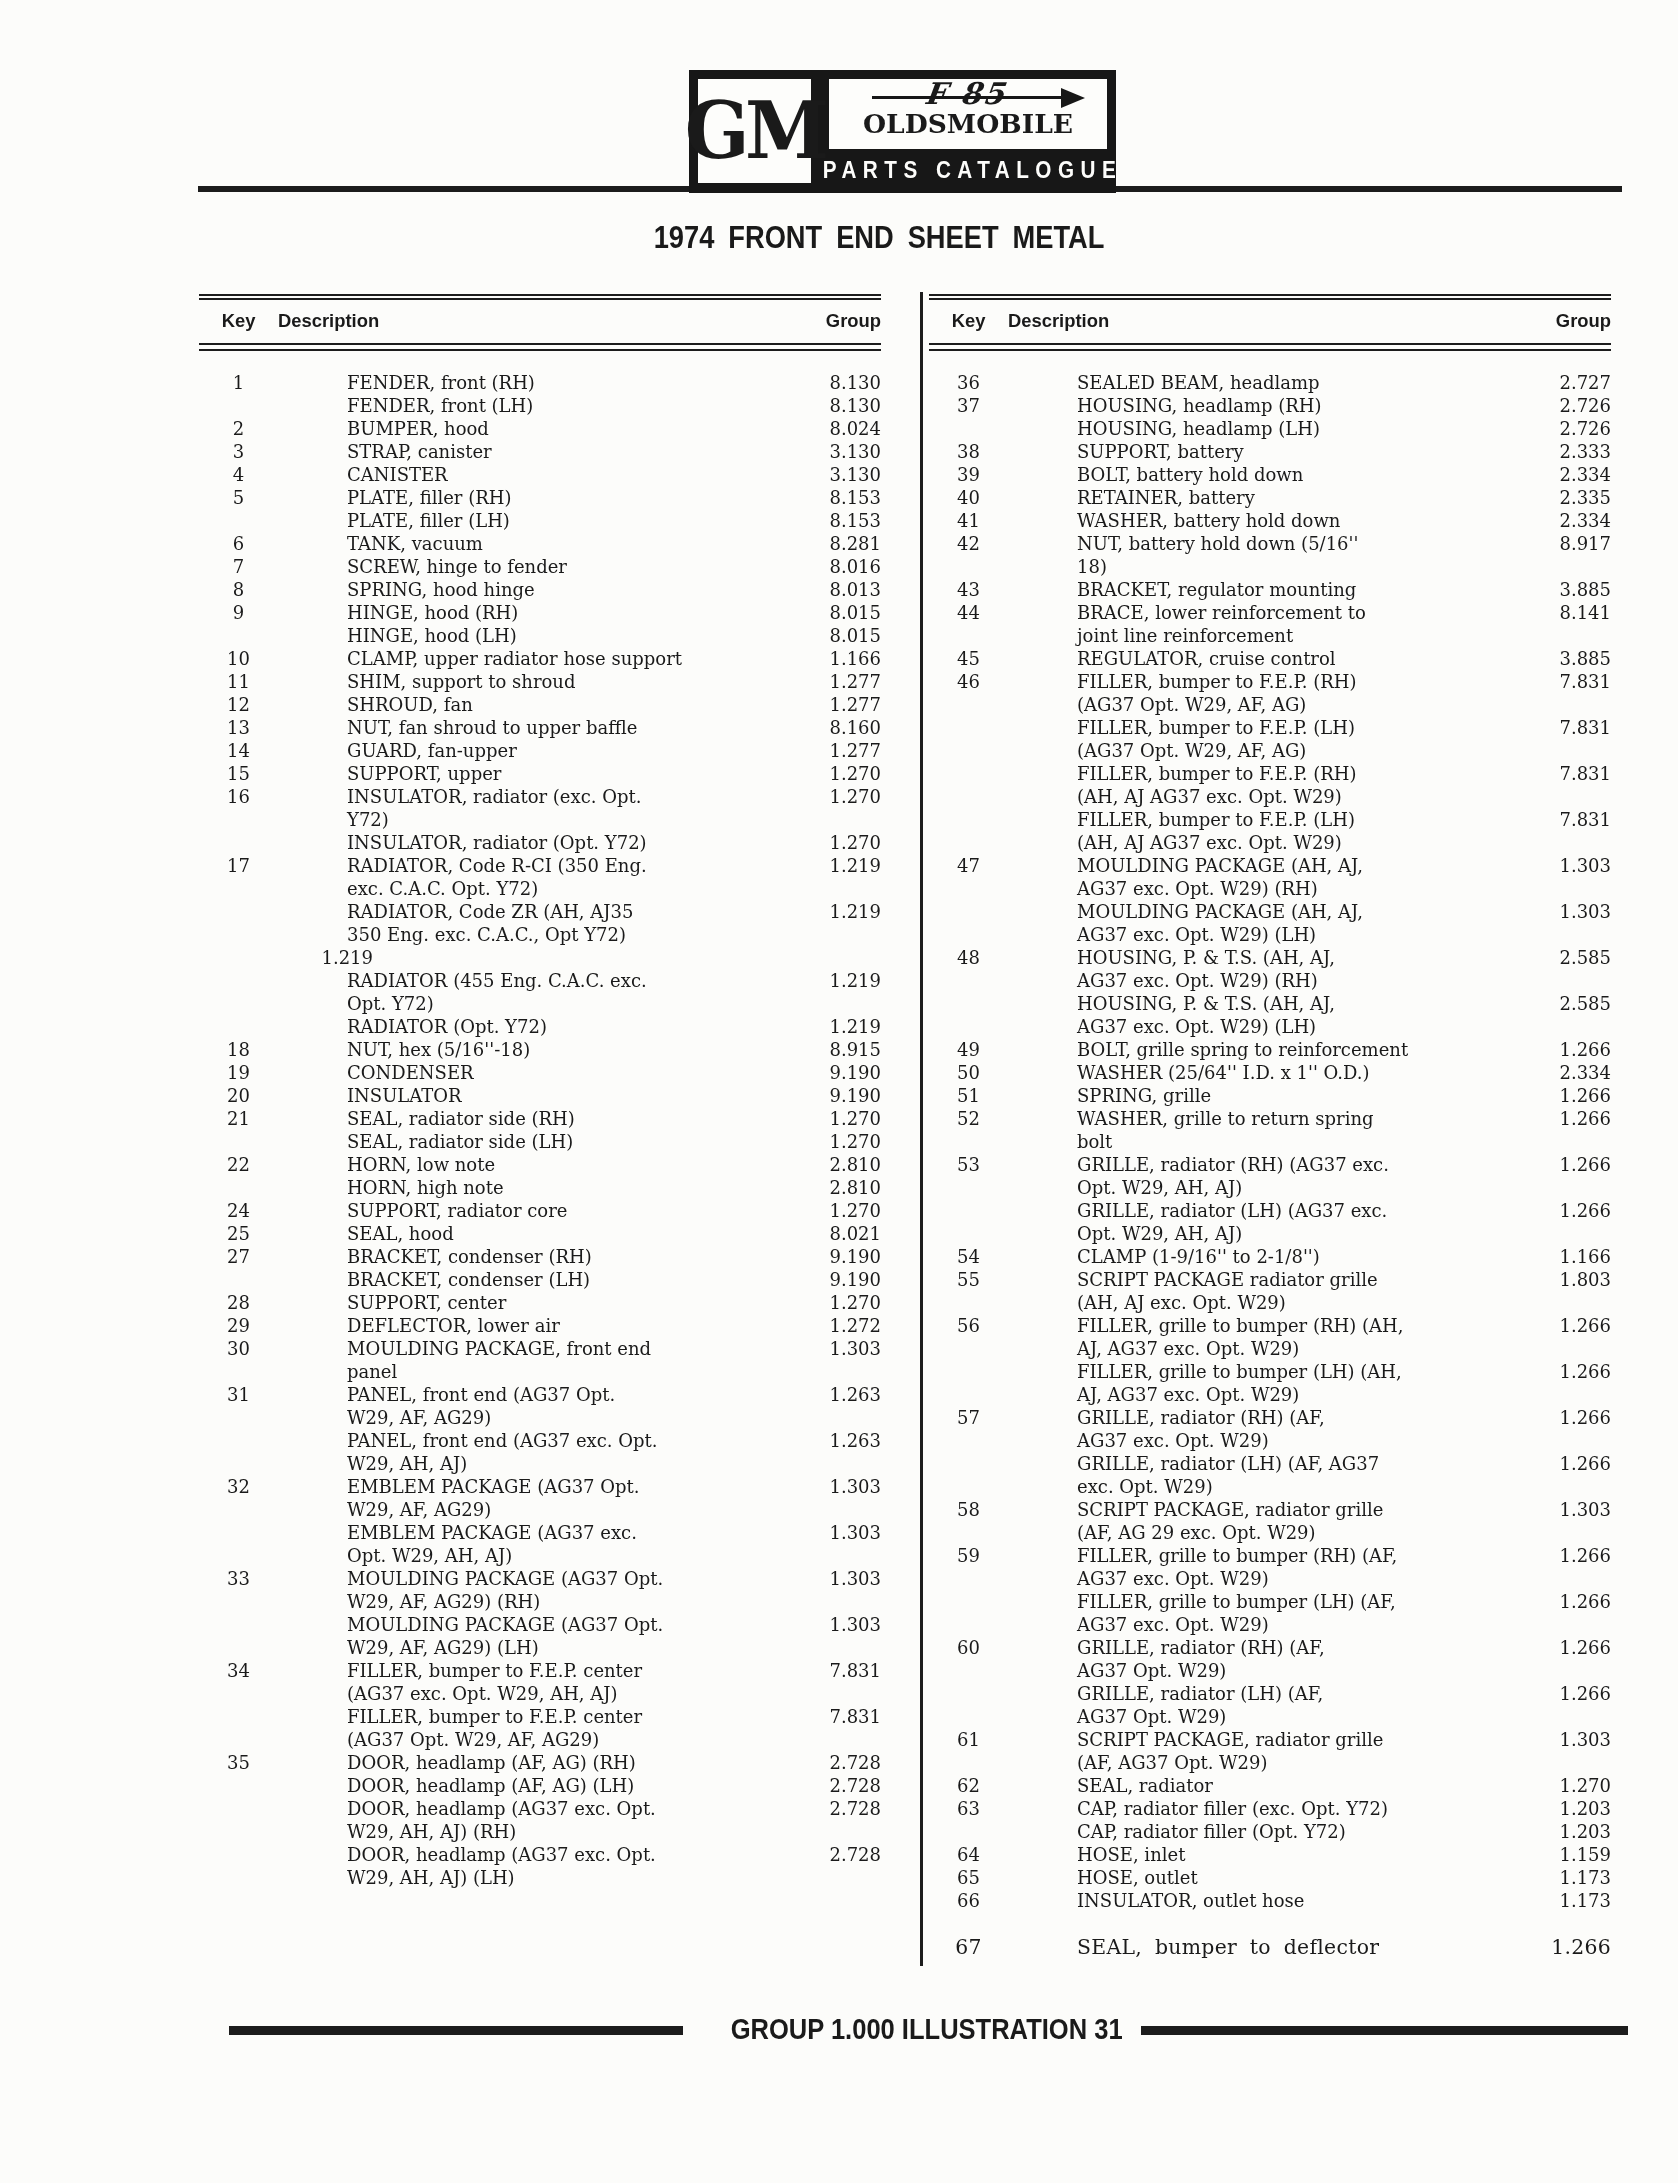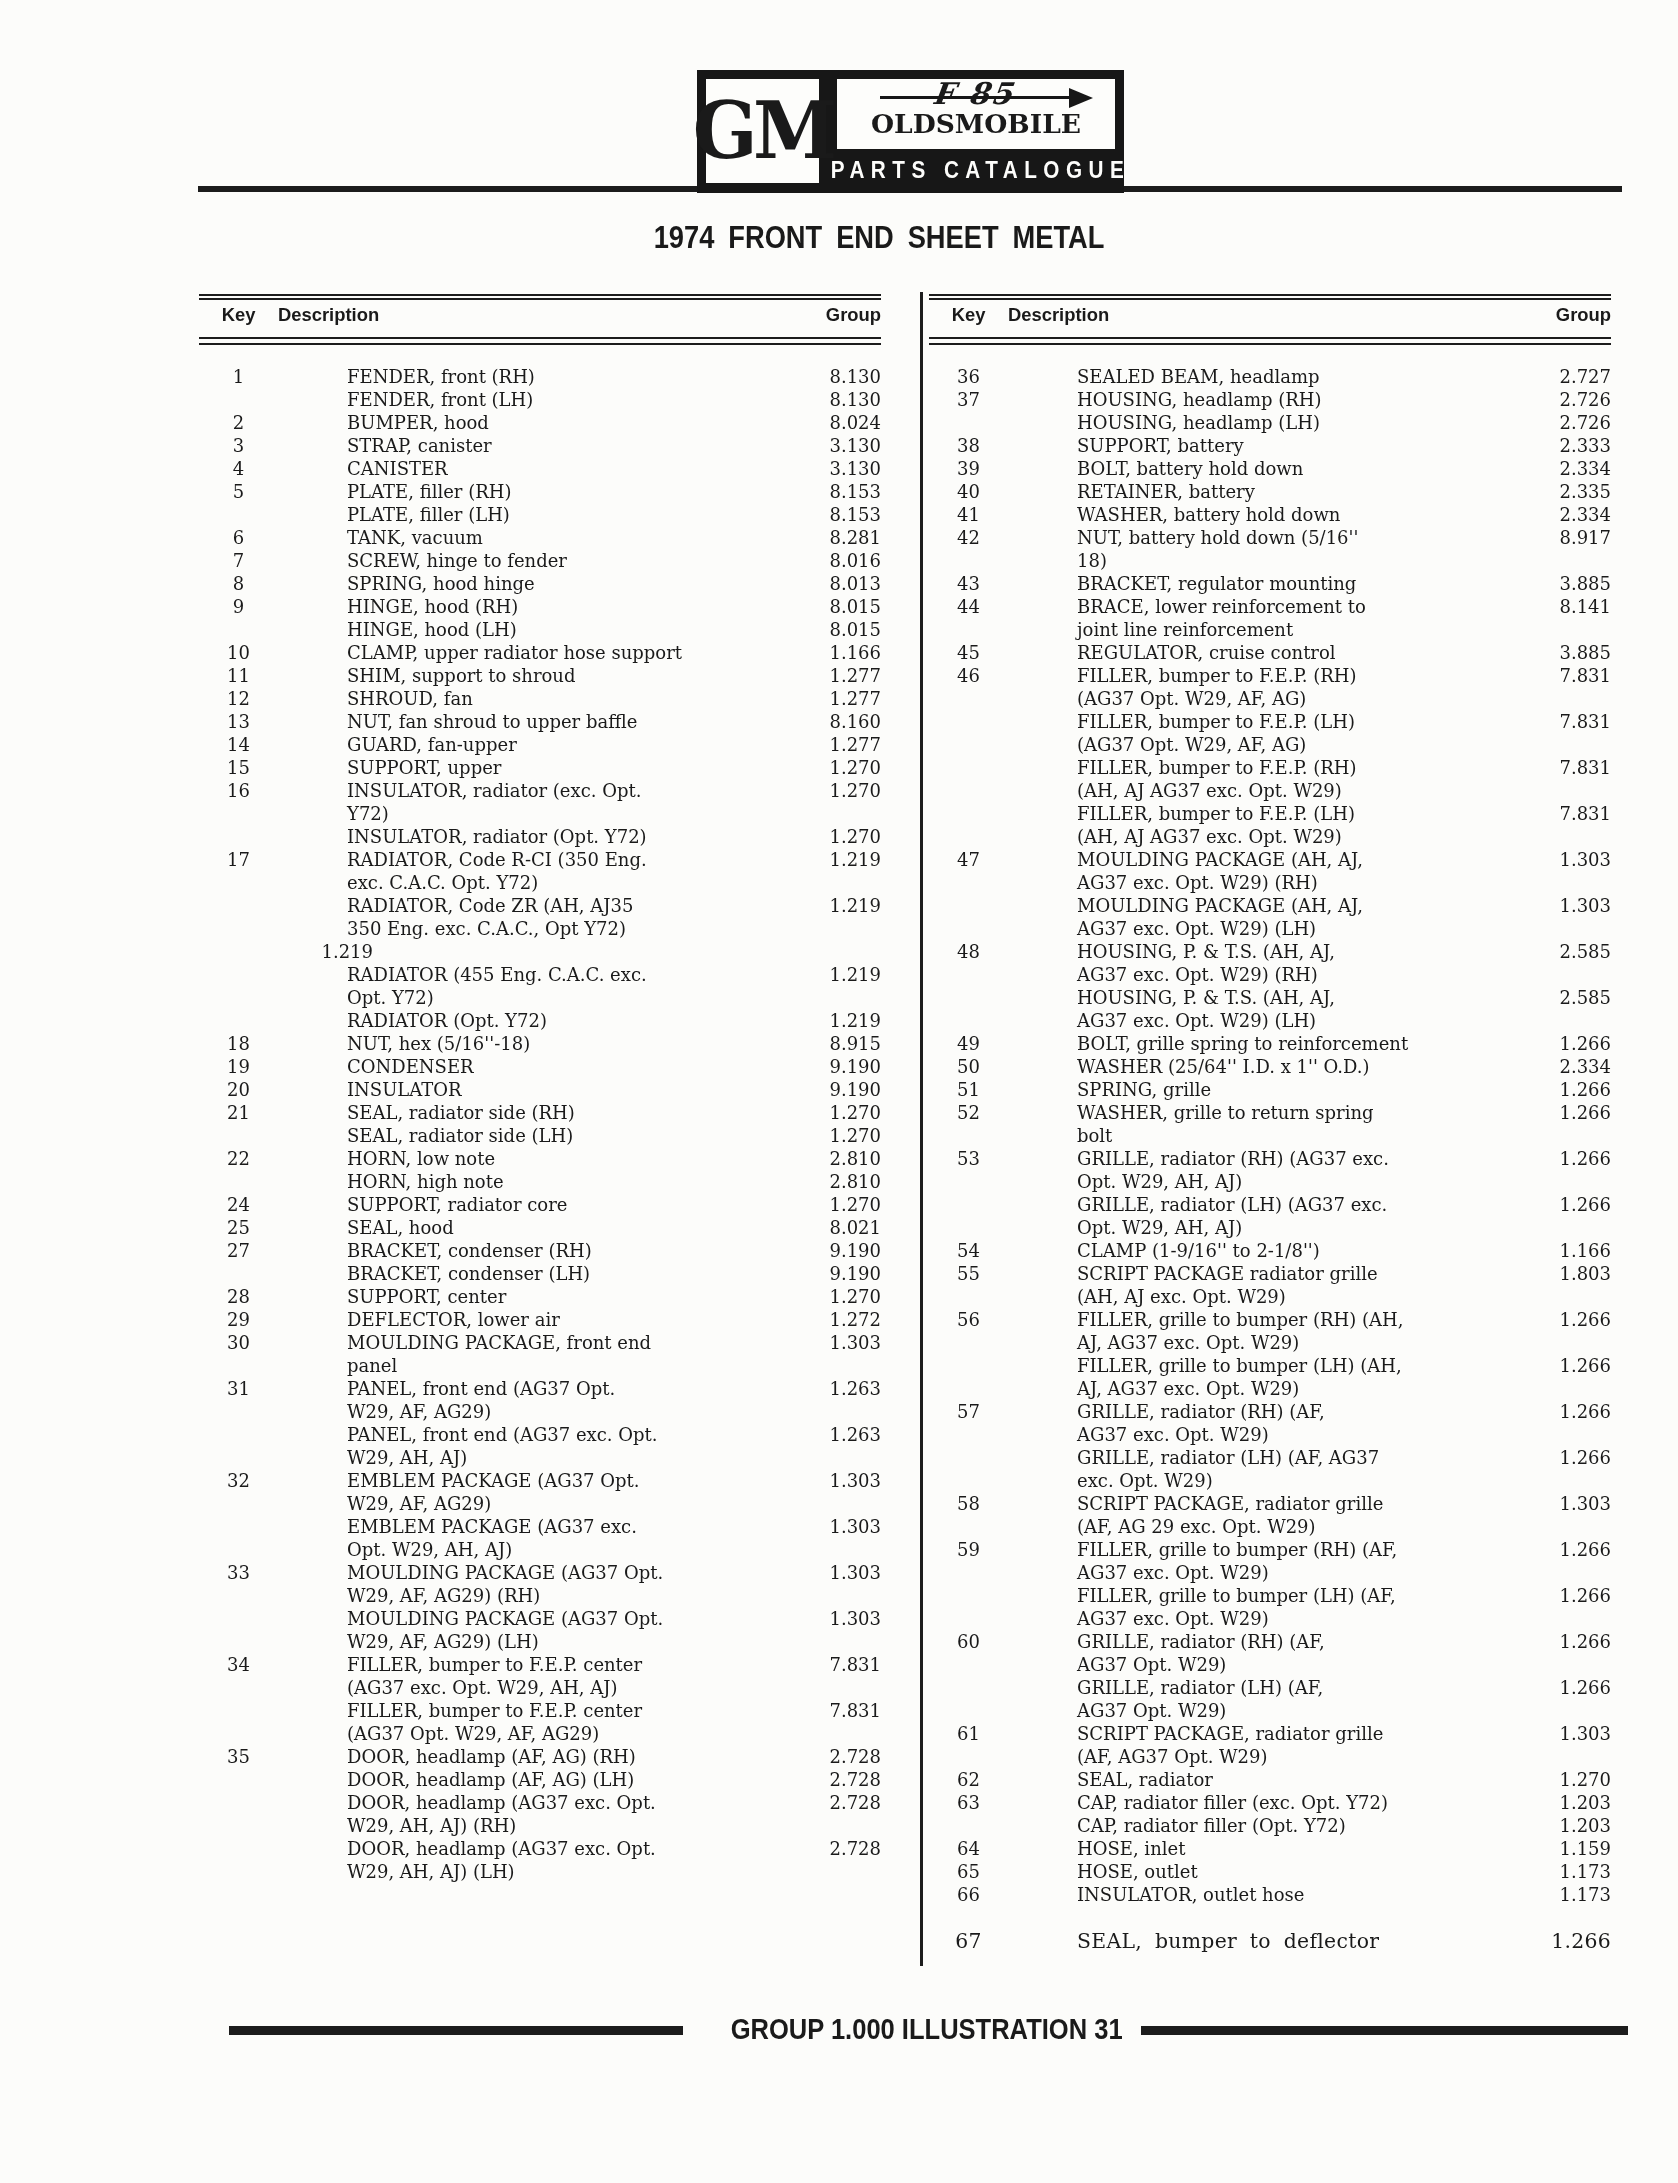--- a/index.html
+++ b/index.html
@@ -1,21 +1,21 @@
 <!DOCTYPE html>
 <html style="font-size:10.5px"><head>
 <meta charset="utf-8">
 <style>
   html,body{margin:0;padding:0;background:#888;}
   .page{position:relative;width:1678px;height:2183px;background:#fcfcfa;overflow:hidden;
         font-family:"DejaVu Serif",serif;color:#1a1a1a;}
 
   
   .page-rule{position:absolute;left:198px;top:186px;width:1424px;height:6px;background:#1c1c1c;}
-  .logo-outer{position:absolute;left:689px;top:70px;width:427px;height:123px;background:#171717;margin-left:8px;}
+  .logo-outer{position:absolute;left:689px;top:70px;width:427px;height:123px;background:#171717;}
   .gm-inner{position:absolute;left:9.2px;top:9.2px;width:113px;height:104px;background:#fdfdfb;
             display:flex;align-items:center;justify-content:center;}
   .gm-text{font-family:"DejaVu Serif",serif;font-weight:bold;font-size:76px;letter-spacing:-4.6px;
            transform:scaleY(1.04);line-height:1;}
   .olds-panel{position:absolute;left:140px;top:9.2px;width:278px;height:70px;background:#fdfdfb;}
   .arrow-wrap{position:relative;height:37px;}
   .arrow-line{position:absolute;left:43px;right:42px;top:17px;height:3.3px;background:#171717;}
   .arrow-head{position:absolute;right:22.4px;top:8.6px;width:0;height:0;
               border-left:24px solid #171717;border-top:10px solid transparent;border-bottom:10px solid transparent;}
   .f85-text{position:absolute;width:100%;text-align:center;top:0px;
@@ -31,21 +31,21 @@
   
   .page-title{position:absolute;left:626px;top:220px;width:461px;text-align:center;
               font-family:"Liberation Sans",sans-serif;font-weight:bold;font-size:31px;
               transform:scaleX(0.88);word-spacing:7.2px;letter-spacing:0px;white-space:nowrap;}
 
   
   .ptable{position:absolute;top:291px;width:682px;}
   .ptable.left{left:199px;}
   .ptable.right{left:929px;}
   .double-rule-a{height:2px;border-top:2px solid #1c1c1c;border-bottom:2px solid #1c1c1c;margin-top:3.3px;}
-  .thead{display:flex;margin-top:2px;height:26px;align-items:center;
+  .thead{display:flex;margin-top:8px;height:26px;align-items:center;
          font-family:"Liberation Sans",sans-serif;font-weight:bold;font-size:18.4px;}
   .thead .h-key{width:79px;text-align:center;}
   .thead .h-desc{flex:1;padding-right:112px;}
   .thead .h-grp{width:95px;text-align:right;}
   .double-rule-b{height:4px;border-top:2.6px solid #1c1c1c;border-bottom:2.6px solid #1c1c1c;margin-top:9.2px;}
   .rows{margin-top:20px;font-size:18px;line-height:23px;}
   .row{display:flex;align-items:flex-start;}
   .row .key{width:79px;text-align:center;}
   .row .desc{flex:1;padding-left:69px;white-space:pre-line;}
   .row .grp{width:95px;text-align:right;}

